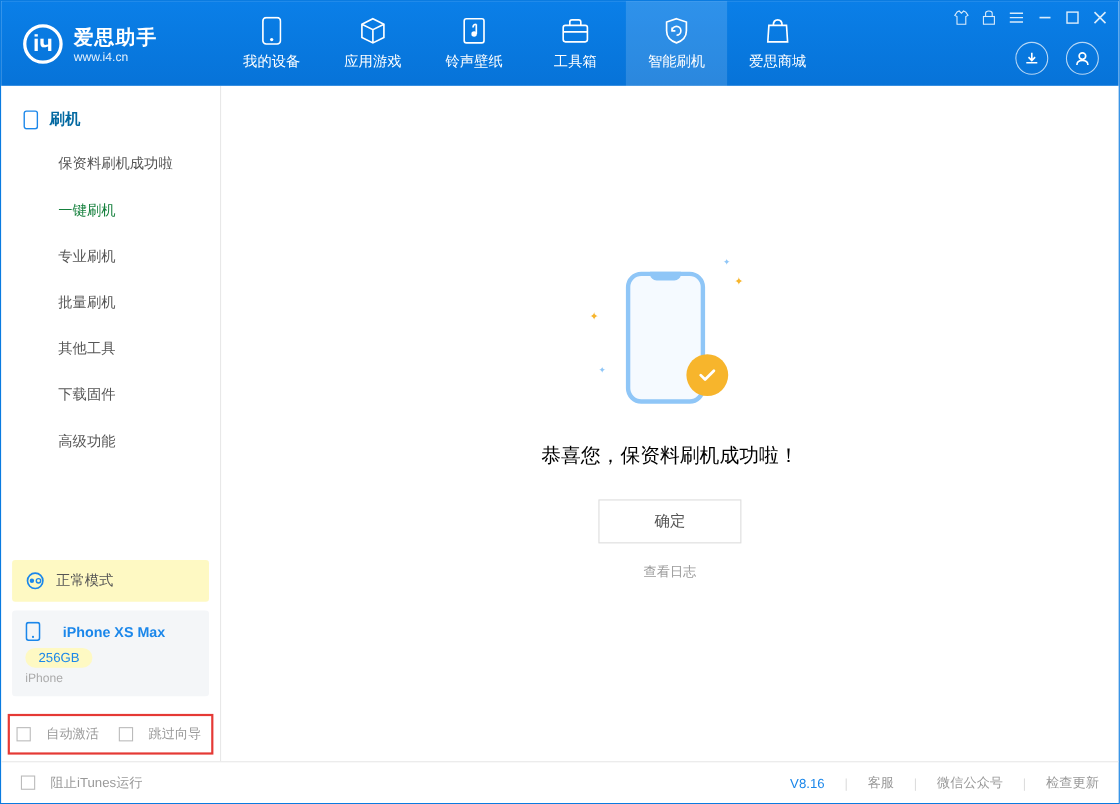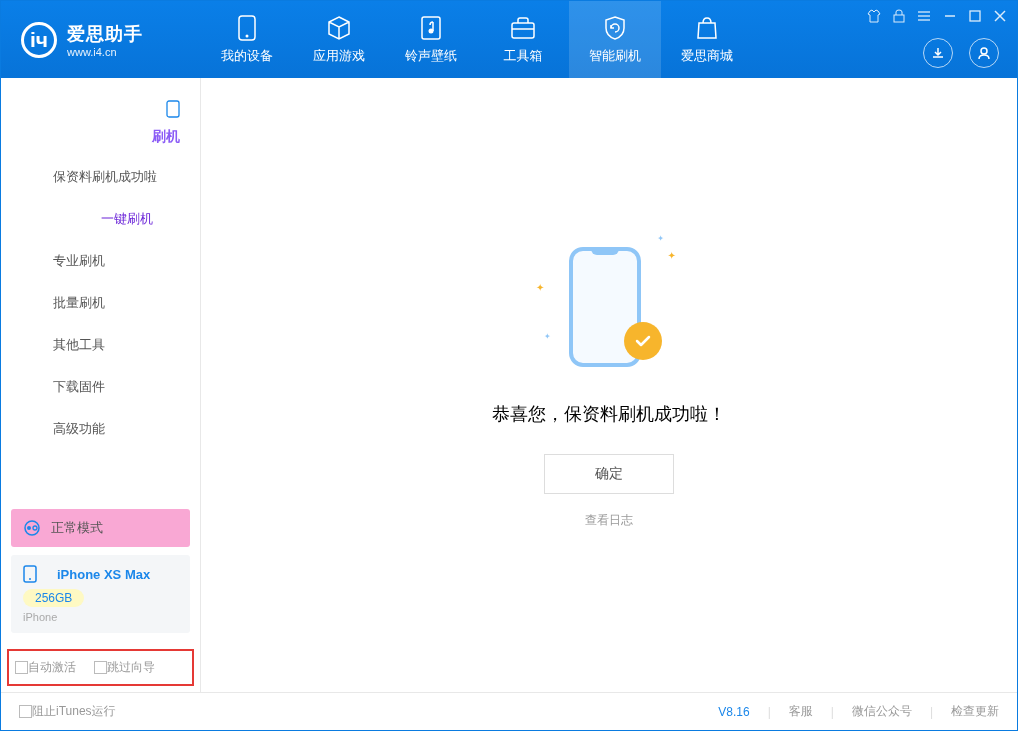--- a/index.html
+++ b/index.html
@@ -15,31 +15,31 @@
 .nav-tab.active { background: rgba(255,255,255,0.15); }
 .nav-tab-icon { height: 28px; display: flex; align-items: center; justify-content: center; }
 .nav-tab-label { font-size: 13px; }
 .header-right { position: absolute; right: 10px; top: 8px; display: flex; gap: 12px; align-items: center; }
 .win-ctrl { color: #fff; opacity: 0.85; cursor: pointer; font-size: 14px; display: flex; align-items: center; }
 .header-bottom-right { position: absolute; right: 18px; bottom: 10px; display: flex; gap: 16px; }
 .circ-btn { width: 30px; height: 30px; border: 1.5px solid rgba(255,255,255,0.7); border-radius: 50%; display: flex; align-items: center; justify-content: center; cursor: pointer; }
 .body-area { display: flex; height: 614px; }
 .sidebar { width: 200px; border-right: 1px solid #e8e8e8; display: flex; flex-direction: column; }
 .sb-nav { flex: 1; padding-top: 12px; overflow: auto; }
-.sb-section { display: flex; align-items: flex-end; padding: 10px 20px; color: #8b5cf6; font-size: 14px; font-weight: bold; gap: 10px; flex-direction: column; }
+.sb-section { display: flex; align-items: flex-start; padding: 10px 20px; color: #0369a1; font-size: 14px; font-weight: bold; gap: 10px; }
 .sb-item { padding: 12px 20px 12px 52px; font-size: 13px; color: #555; cursor: pointer; }
-.sb-item.active { color: #6d28d9; margin-left: 48px; }
+.sb-item.active { color: #15803d; }
 .sb-device-area { padding: 10px; }
-.sb-mode { background: #f9a8d4; border-radius: 3px; padding: 10px 12px; display: flex; align-items: center; gap: 10px; color: #555; font-size: 13px; margin-bottom: 8px; }
+.sb-mode { background: #fef9c3; border-radius: 3px; padding: 10px 12px; display: flex; align-items: center; gap: 10px; color: #555; font-size: 13px; margin-bottom: 8px; }
 .sb-device { background: #f4f6f8; border-radius: 3px; padding: 10px 12px; }
 .sb-device-name { color: #1b87ea; font-weight: bold; font-size: 13px; display: flex; align-items: center; gap: 20px; }
 .sb-capacity { display: inline-block; margin-top: 6px; background: #fef9c3; color: #1b87ea; border-radius: 12px; padding: 2px 12px; font-size: 12px; }
 .sb-type { font-size: 11px; color: #aaa; margin-top: 4px; }
 .sb-options { border: 2px solid #e53935; margin: 6px; padding: 8px 6px; display: flex; gap: 18px; align-items: center; }
-.chk-row { display: flex; align-items: center; gap: 0; font-size: 12px; color: #999; }
+.chk-row { display: flex; align-items: center; gap: 14px; font-size: 12px; color: #999; }
 .chk-box { width: 13px; height: 13px; border: 1px solid #bbb; background: #fff; }
 .main { flex: 1; position: relative; display: flex; flex-direction: column; align-items: center; justify-content: center; }
 .success-illus { width: 130px; height: 130px; position: relative; margin-bottom: 30px; }
 .phone-shape { position: absolute; left: 25px; top: 5px; width: 72px; height: 120px; border: 4px solid #8fc6f7; border-radius: 14px; background: #f5faff; }
 .phone-notch { position: absolute; top: -4px; left: 50%; transform: translateX(-50%); width: 28px; height: 8px; background: #8fc6f7; border-radius: 0 0 6px 6px; }
 .check-badge { position: absolute; right: 12px; bottom: 12px; width: 38px; height: 38px; background: #f7b52c; border-radius: 50%; display: flex; align-items: center; justify-content: center; color: #fff; }
 .sparkle { position: absolute; color: #f7b52c; font-size: 10px; }
 .success-text { font-size: 18px; color: #000000; margin-bottom: 28px; }
 .ok-btn { border: 1px solid #ddd; background: #fff; padding: 10px 50px; font-size: 14px; color: #555; cursor: pointer; margin-bottom: 18px; }
 .log-link { font-size: 12px; color: #999; cursor: pointer; }

